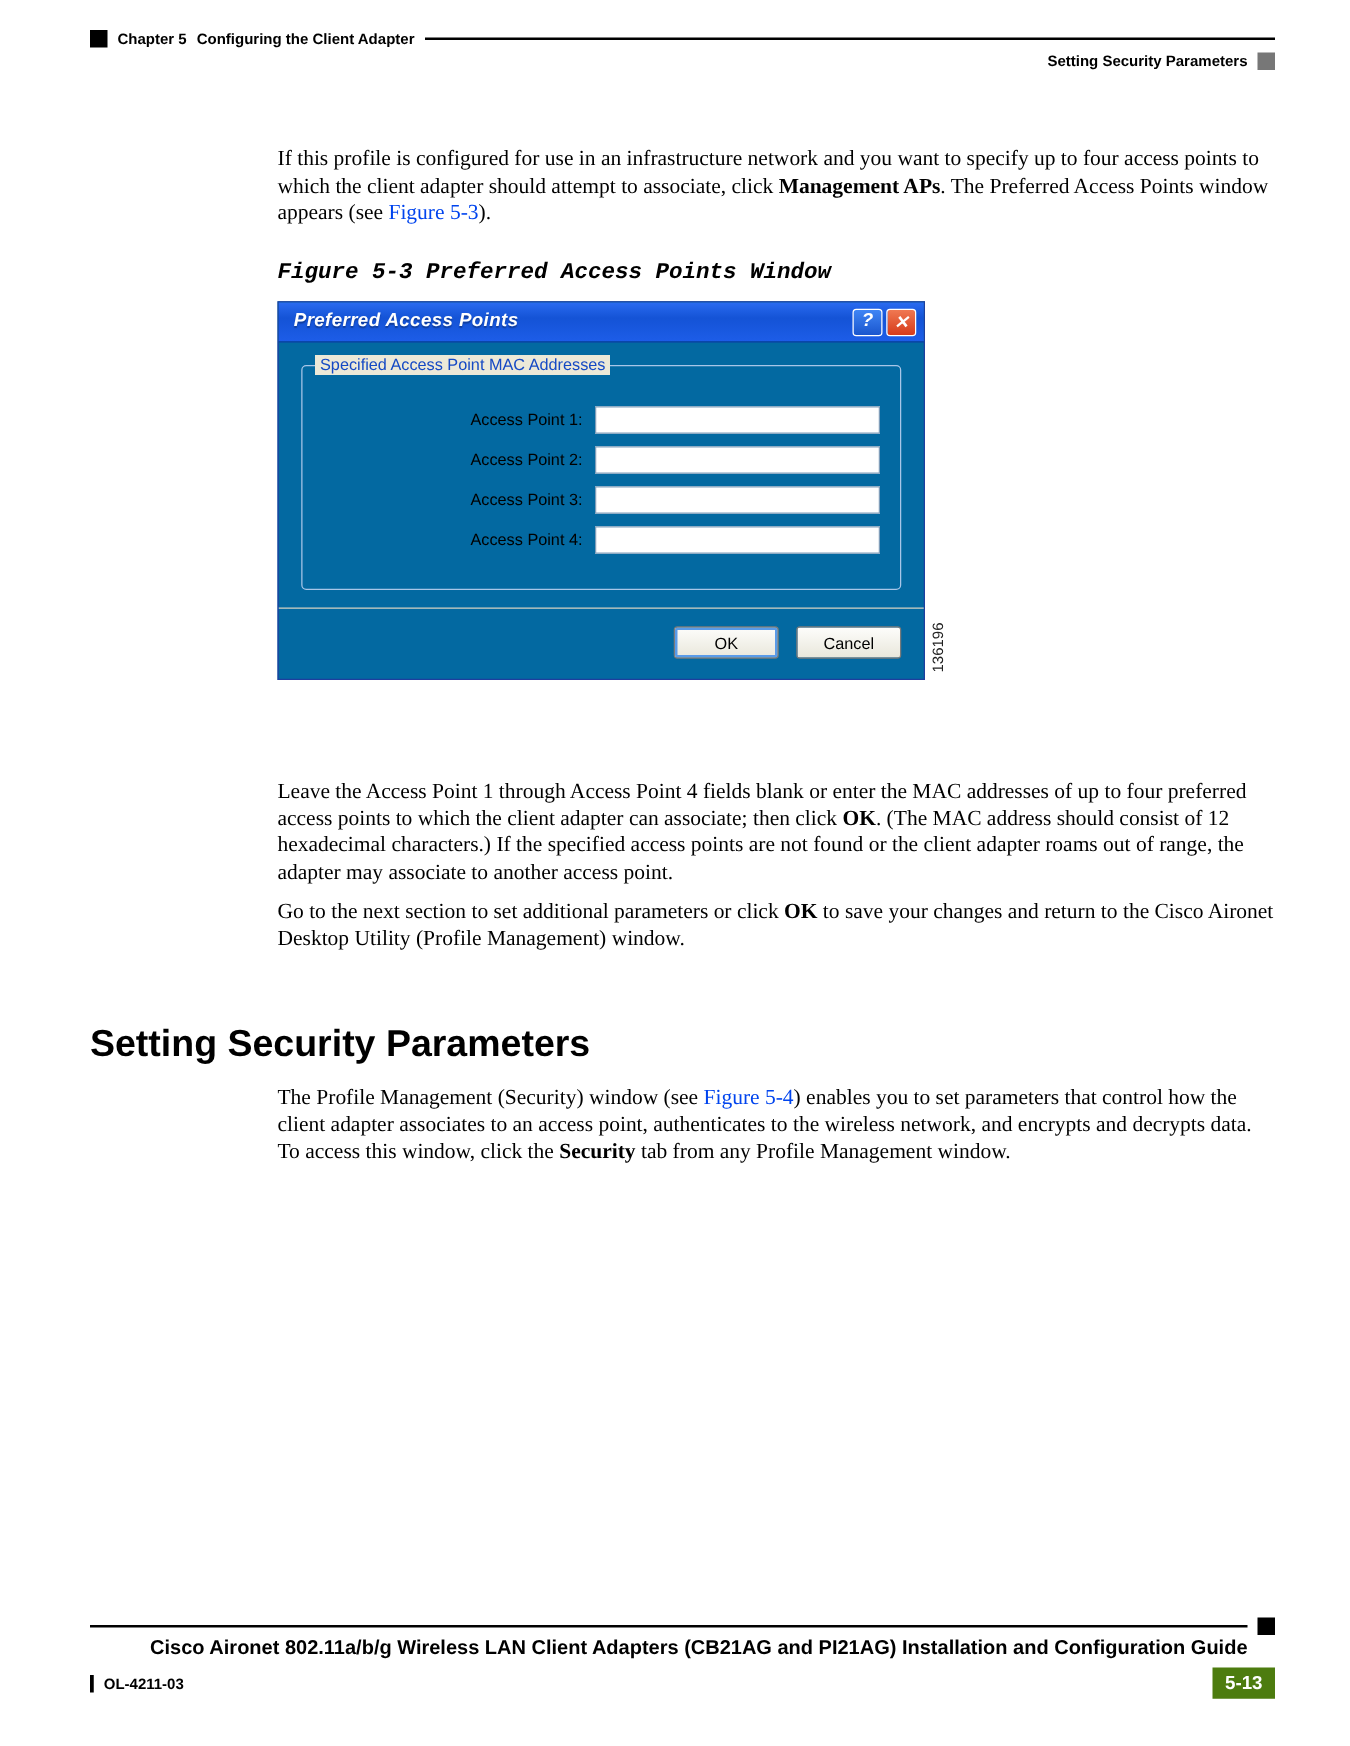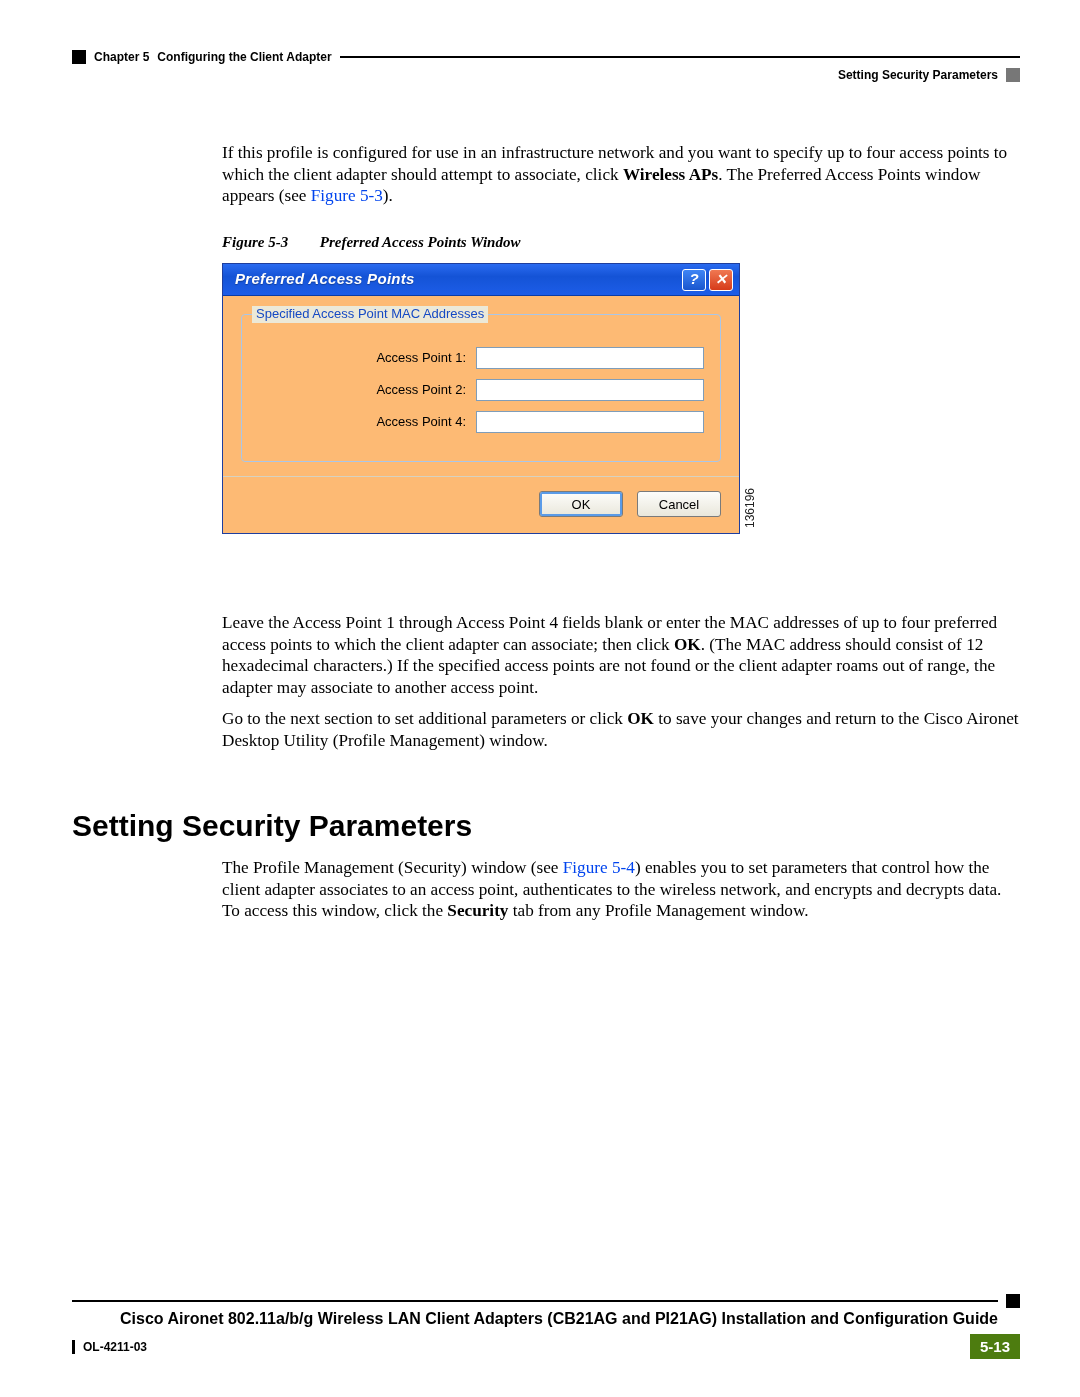--- a/index.html
+++ b/index.html
@@ -8,21 +8,21 @@
     background: #fff;
     width: 1080px;
     height: 1397px;
     position: relative;
     color: #000;
   }
   .page {
     position: relative;
     width: 100%;
     height: 100%;
-    padding: 50px 60px 0 72px;
+    padding: 24px 60px 0 72px;
   }
   
   .runhead {
     display: flex;
     align-items: center;
     gap: 8px;
     margin-bottom: 4px;
   }
   .runhead-rule {
     flex: 1;
@@ -60,38 +60,38 @@
     margin-left: 150px;
     margin-right: 0;
     font-size: 17.2px;
     line-height: 1.25;
   }
   .para { margin-bottom: 10px; }
   .bold { font-weight: 700; }
   a.figref { color: #0044ee; text-decoration: none; }
 
   .figcap {
-    font-family: Liberation Serif, serif;
-    font-size: 15px;
+    font-family: Liberation Mono, monospace;
+    font-size: 18px;
     font-style: italic;
     font-weight: 700;
     margin: 26px 0 12px 0;
   }
   .figcap .cap-label { display: inline-block; min-width: 94px; }
 
   
   .figwrap {
     position: relative;
     display: inline-block;
   }
   .dialog {
     width: 518px;
     font-family: Tahoma, Arial, sans-serif;
     font-size: 13px;
-    background: #fdba74;
+    background: #0369a1;
     border: 1px solid #1e3e9e;
     box-shadow: none;
   }
   .titlebar {
     height: 32px;
     background: linear-gradient(180deg, #2a6bf0 0%, #1453d6 40%, #1d5de8 100%);
     display: flex;
     align-items: center;
     padding: 0 6px 0 12px;
     color: #fff;
@@ -253,21 +253,21 @@
       <div class="runhead-rule"></div>
     </div>
     <div class="runhead-sub">
       <span class="runhead-sub-text">Setting Security Parameters</span>
       <div class="runhead-sub-sq"></div>
     </div>
   </div>
 
   <div class="body-col" style="margin-top:60px;">
     <p class="para">
-      <span>If this profile is configured for use in an infrastructure network and you want to specify up to four access points to which the client adapter should attempt to associate, click </span><span class="bold">Wireless APs</span><span>. The Preferred Access Points window appears (see </span><a href="#" class="figref">Figure 5-3</a><span>).</span>
+      <span>If this profile is configured for use in an infrastructure network and you want to specify up to four access points to which the client adapter should attempt to associate, click </span><span class="bold">Management APs</span><span>. The Preferred Access Points window appears (see </span><a href="#" class="figref">Figure 5-3</a><span>).</span>
     </p>
 
     <div class="figcap">
       <span class="cap-label">Figure 5-3</span>
       <span>Preferred Access Points Window</span>
     </div>
 
     
     <div class="figwrap">
       <div class="dialog">
@@ -281,20 +281,24 @@
             <span class="legend">Specified Access Point MAC Addresses</span>
             <div class="fldrow">
               <label>Access Point 1:</label>
               <input type="text" value="" style="">
             </div>
             <div class="fldrow">
               <label>Access Point 2:</label>
               <input type="text" value="" style="">
             </div>
             <div class="fldrow">
+              <label>Access Point 3:</label>
+              <input type="text" value="" style="">
+            </div>
+            <div class="fldrow">
               <label>Access Point 4:</label>
               <input type="text" value="" style="">
             </div>
           </div>
         </div>
         <div class="dlg-actions">
           <button class="xp-btn focus">OK</button>
           <button class="xp-btn">Cancel</button>
         </div>
       </div>

